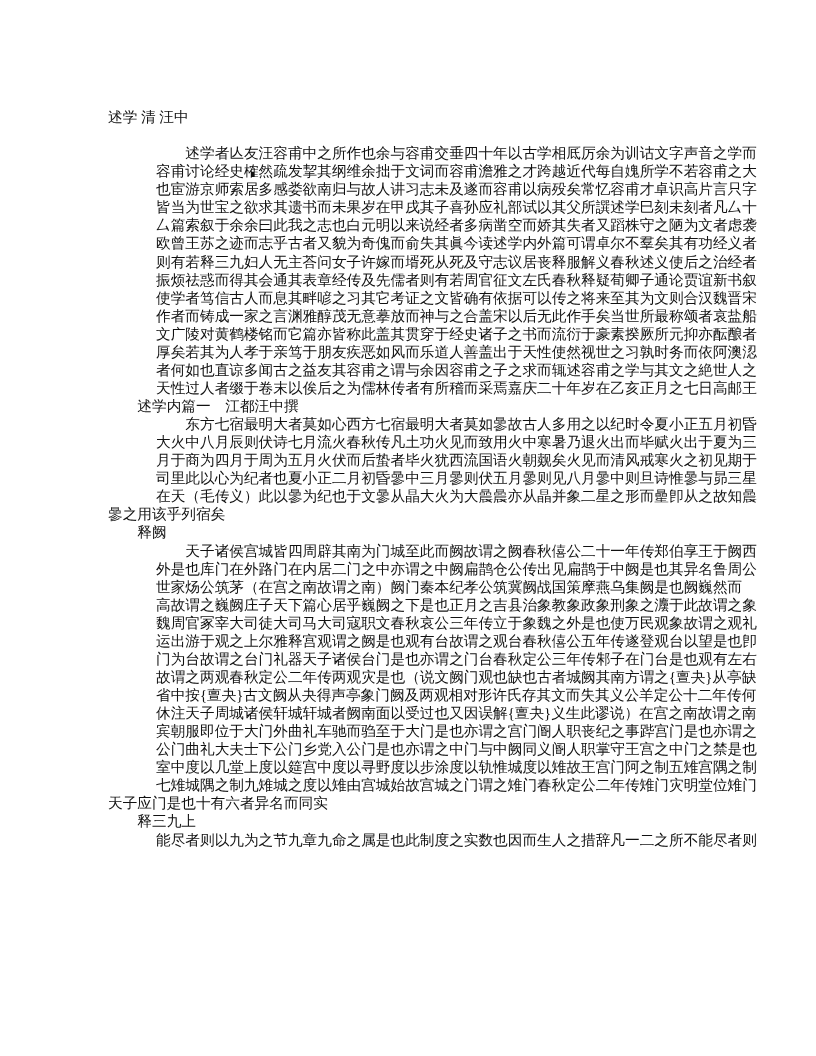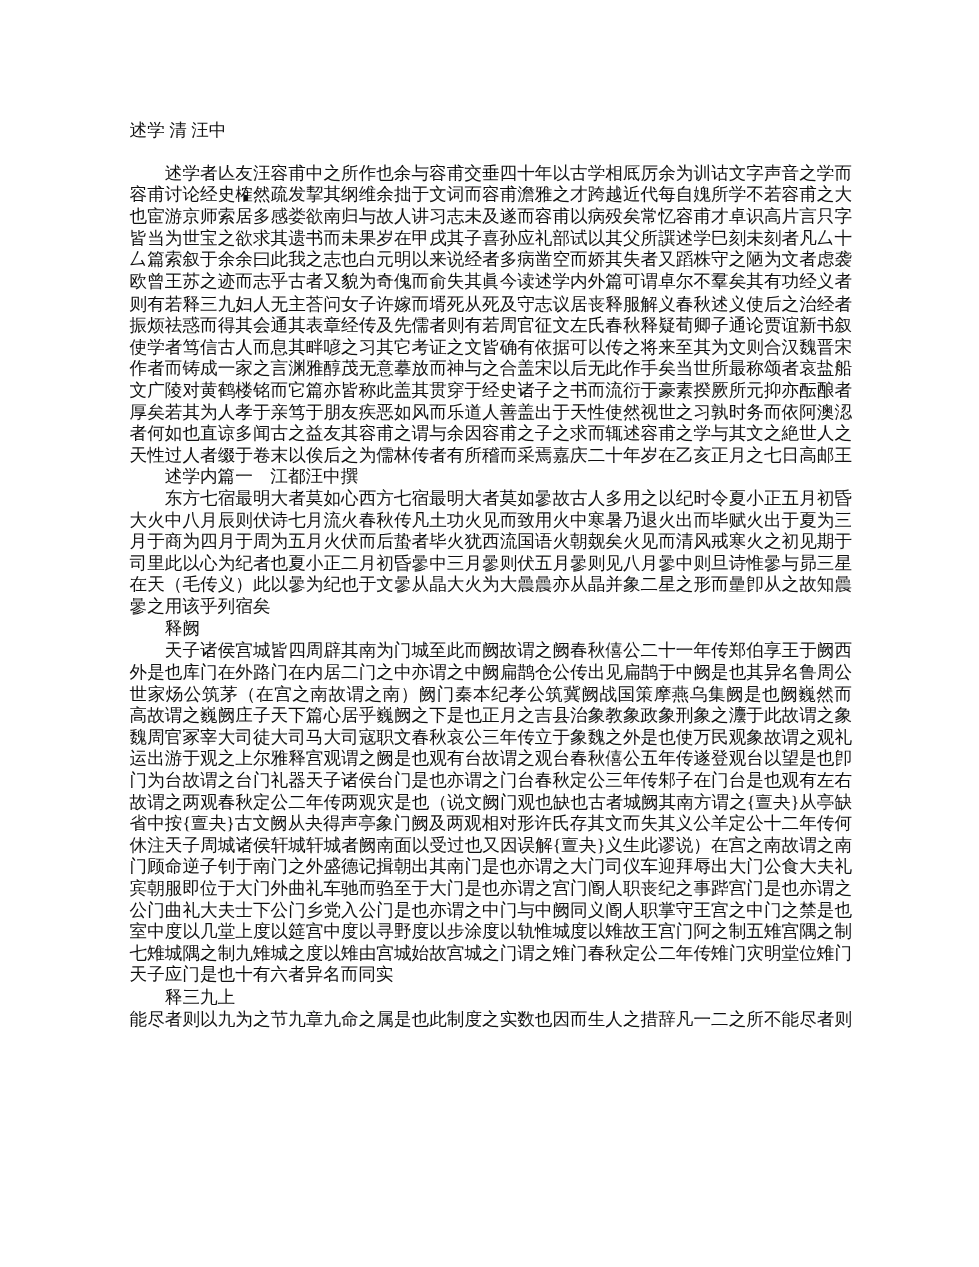--- a/index.html
+++ b/index.html
@@ -1,28 +1,28 @@
 <!DOCTYPE html>
 <html><head>
 <meta charset="utf-8">
 <style>
   html, body { margin: 0; padding: 0; background: #ffffff; }
   body { width: 816px; height: 1056px; position: relative; overflow: hidden; }
   .page {
     position: absolute;
     left: 108px;
-    top: 100px;
+    top: 108px;
     width: 602px;
     font-family: "Liberation Serif", "DejaVu Serif", serif;
     font-size: 14.67px;
     line-height: 18.07px;
     color: #111111;
   }
   .ln { display: block; height: 18.07px; white-space: nowrap; }
-  .full { text-align: justify; text-align-last: justify; }
+  .full { text-align: justify; text-align-last: justify; margin-left: 48px; }
   .ind { padding-left: 2em; }
   .blank { height: 18.07px; }
 </style>
 </head>
 <body>
 
 <div class="page">
 
   <div class="ln">述学 清 汪中</div>
   <div class="blank"></div>
@@ -60,21 +60,20 @@
     <div class="ln full ind">天子诸侯宫城皆四周辟其南为门城至此而阙故谓之阙春秋僖公二十一年传郑伯享王于阙西</div>
     <div class="ln full">外是也库门在外路门在内居二门之中亦谓之中阙扁鹊仓公传出见扁鹊于中阙是也其异名鲁周公</div>
     <div class="ln full">世家炀公筑茅（在宫之南故谓之南）阙门秦本纪孝公筑冀阙战国策摩燕乌集阙是也阙巍然而</div>
     <div class="ln full">高故谓之巍阙庄子天下篇心居乎巍阙之下是也正月之吉县治象教象政象刑象之灋于此故谓之象</div>
     <div class="ln full">魏周官冢宰大司徒大司马大司寇职文春秋哀公三年传立于象魏之外是也使万民观象故谓之观礼</div>
     <div class="ln full">运出游于观之上尔雅释宫观谓之阙是也观有台故谓之观台春秋僖公五年传遂登观台以望是也卽</div>
     <div class="ln full">门为台故谓之台门礼器天子诸侯台门是也亦谓之门台春秋定公三年传邾子在门台是也观有左右</div>
     <div class="ln full">故谓之两观春秋定公二年传两观灾是也（说文阙门观也缺也古者城阙其南方谓之{亶夬}从亭缺</div>
     <div class="ln full">省中按{亶夬}古文阙从夬得声亭象门阙及两观相对形许氏存其文而失其义公羊定公十二年传何</div>
     <div class="ln full">休注天子周城诸侯轩城轩城者阙南面以受过也又因误解{亶夬}义生此谬说）在宫之南故谓之南</div>
-    <div class="ln full">门顾命逆子钊于南门之外盛德记揖朝出其南门是也亦谓之大门司仪车迎拜辱出大门公食大夫礼</div>
     <div class="ln full">宾朝服即位于大门外曲礼车驰而驺至于大门是也亦谓之宫门阍人职丧纪之事跸宫门是也亦谓之</div>
     <div class="ln full">公门曲礼大夫士下公门乡党入公门是也亦谓之中门与中阙同义阍人职掌守王宫之中门之禁是也</div>
     <div class="ln full">室中度以几堂上度以筵宫中度以寻野度以步涂度以轨惟城度以雉故王宫门阿之制五雉宫隅之制</div>
     <div class="ln full">七雉城隅之制九雉城之度以雉由宫城始故宫城之门谓之雉门春秋定公二年传雉门灾明堂位雉门</div>
     <div class="ln">天子应门是也十有六者异名而同实</div>
   </div>
 
   <div>
     <div class="ln ind">释三九上</div>
     <div class="ln full">能尽者则以九为之节九章九命之属是也此制度之实数也因而生人之措辞凡一二之所不能尽者则</div>

